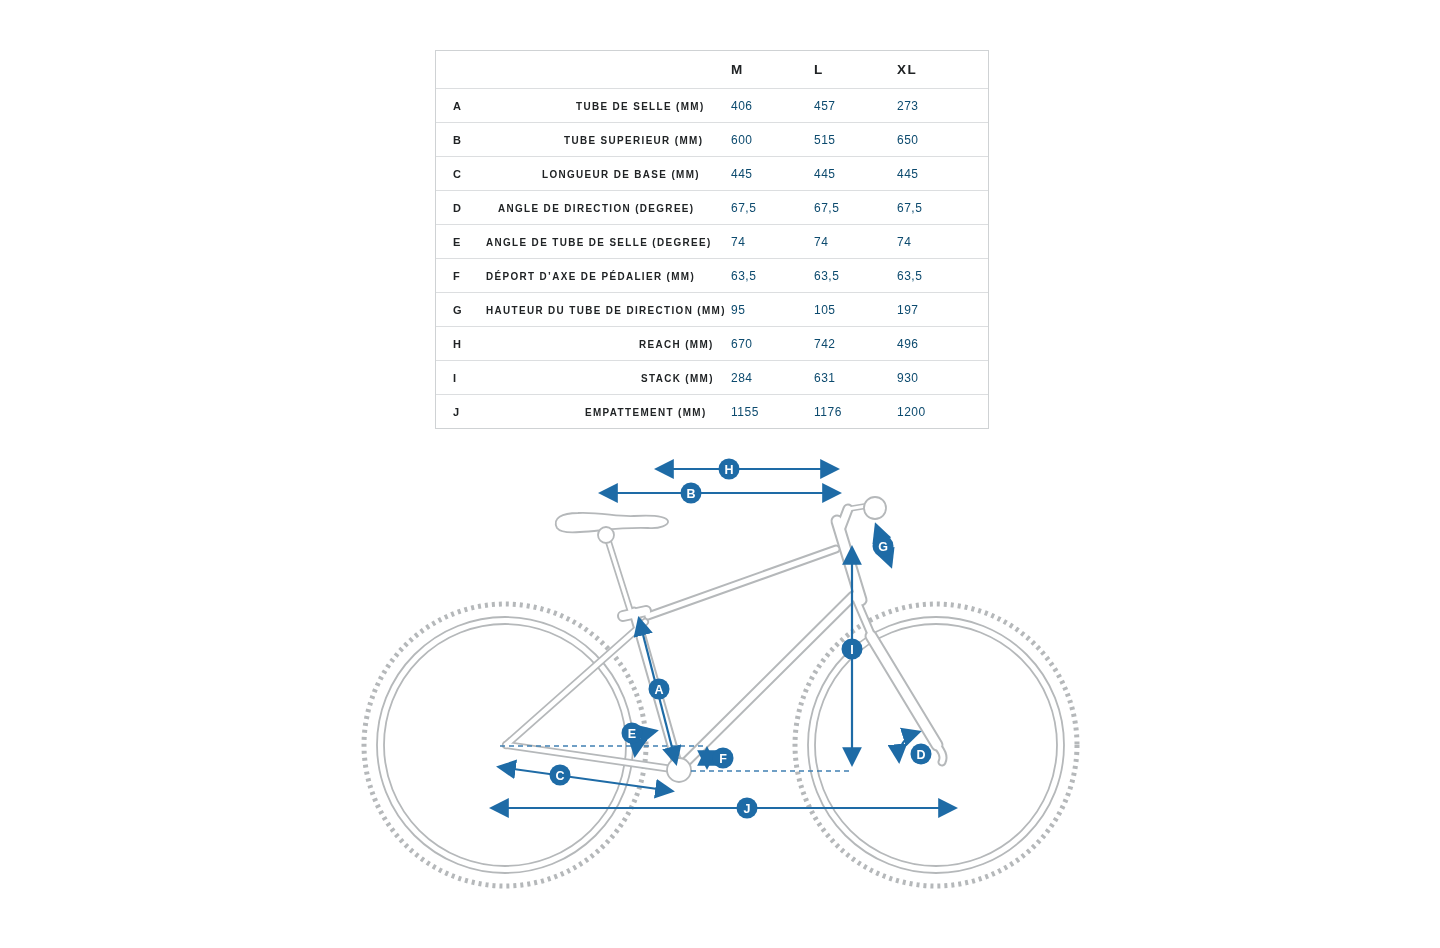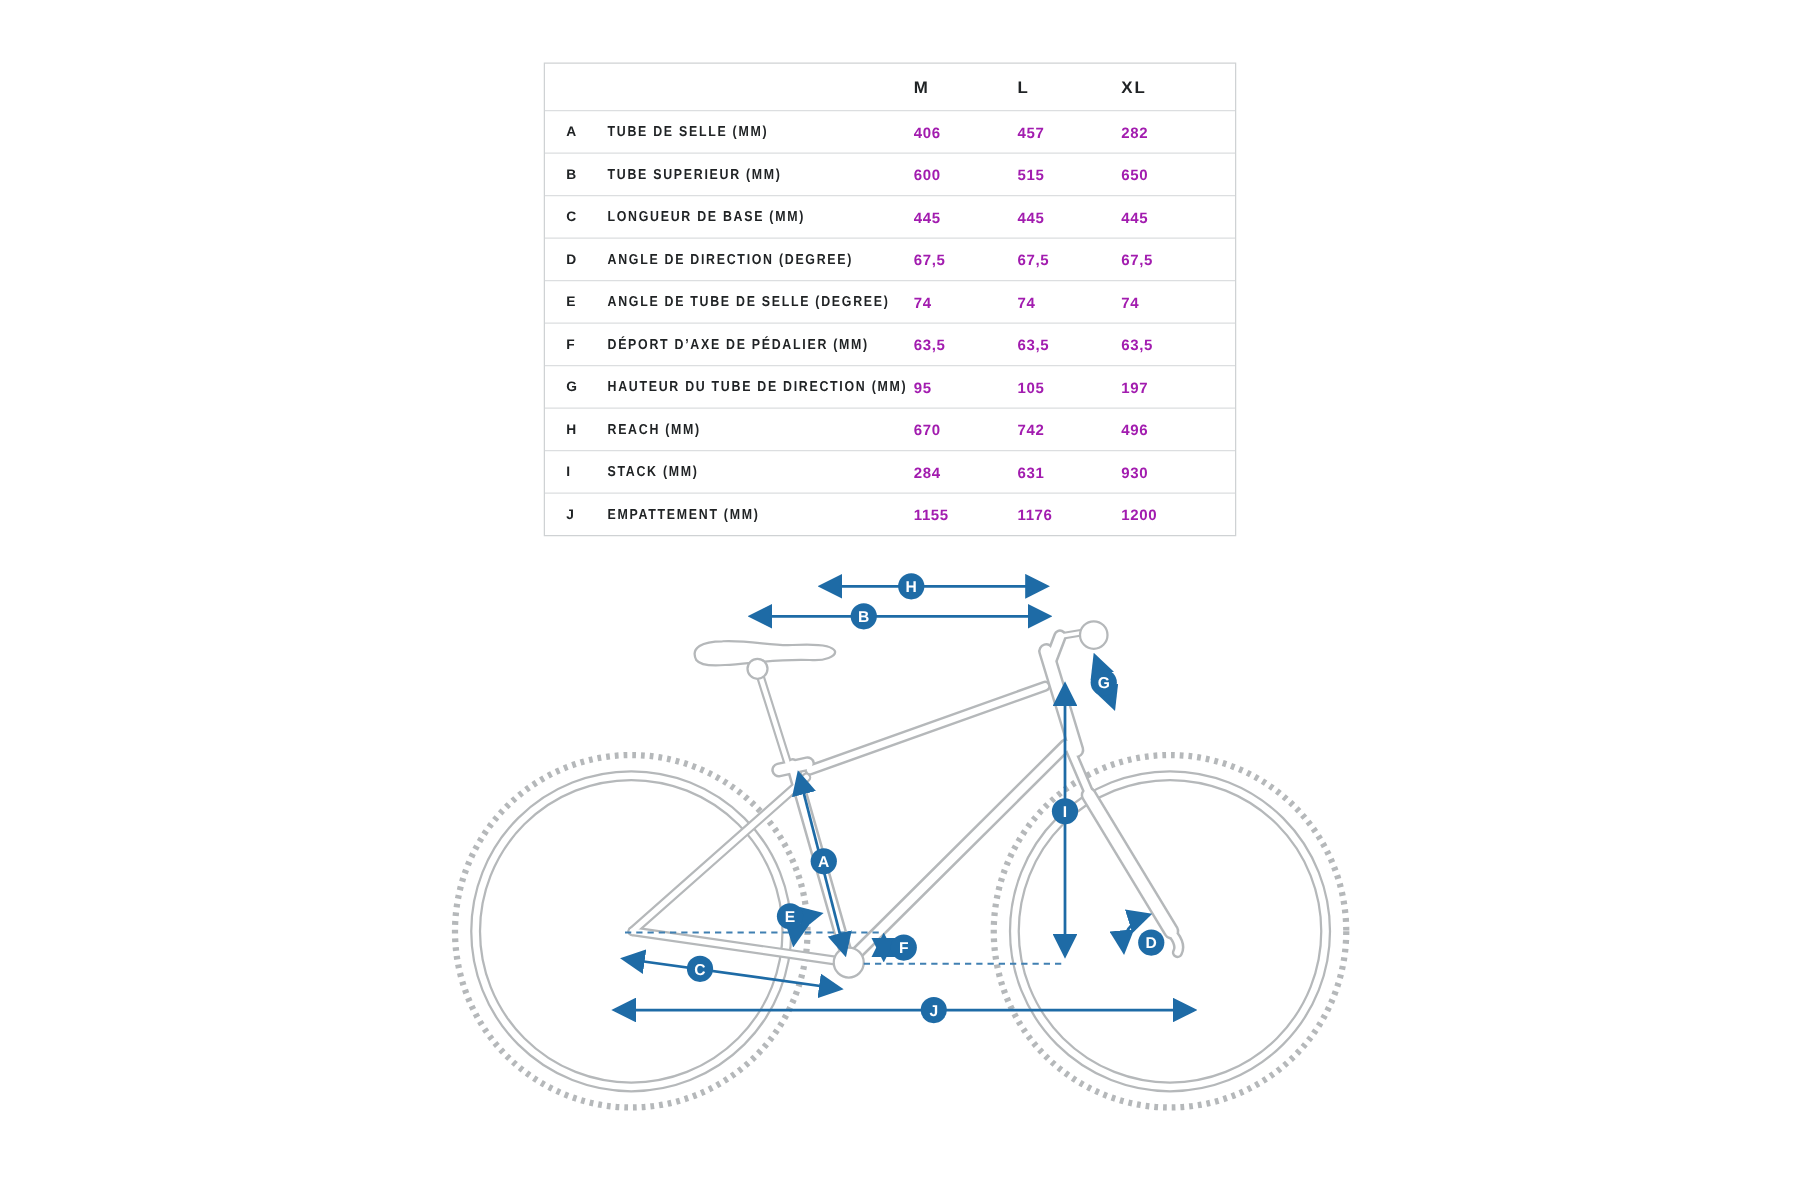--- a/index.html
+++ b/index.html
@@ -16,31 +16,31 @@
   .trow {
     display:grid; grid-template-columns:50px 240px 83px 83px 96px;
     height:33px; align-items:center; border-top:1px solid #dcdee0;
   }
   .trow.header { height:37px; border-top:none; }
   .cell { overflow:visible; white-space:nowrap; }
   .cell-letter {
     padding-left:17px; font-size:11px; font-weight:bold;
     letter-spacing:1px; color:#202325;
   }
-  .cell-label { font-size:11.5px; font-weight:bold; color:#202325; }
+  .cell-label { font-size:11.5px; font-weight:bold; color:#202325;text-align:right; }
   .cell-label span {
     display:inline-block; transform:scaleX(.86); transform-origin:0 50%;
     letter-spacing:1.6px; white-space:nowrap;
   }
   .cell-colhead {
     font-size:13.5px; font-weight:bold; letter-spacing:1.5px;
     color:#202325; padding-left:5px;
   }
   .cell-value {
-    font-size:12px; color:#a21caf; letter-spacing:.5px; padding-left:5px;font-weight:bold;
+    font-size:12px; color:#0c4a6e; letter-spacing:.5px; padding-left:5px;
   }
 
   
   .diagram { position:absolute; left:0; top:0; }
   .knob   { fill:none; stroke:#b5b8ba; stroke-width:5; stroke-dasharray:3 4; }
   .wline  { fill:none; stroke:#b5b8ba; stroke-width:1.8; }
   .tube-g { fill:none; stroke:#b5b8ba; stroke-linecap:round; stroke-linejoin:round; }
   .tube-w { fill:none; stroke:#ffffff; stroke-linecap:round; stroke-linejoin:round; }
   .part   { fill:#ffffff; stroke:#b5b8ba; stroke-width:1.8; }
   .arrow  { fill:none; stroke:#1e6ba6; stroke-width:2.2; }
@@ -63,21 +63,21 @@
       <div class="cell cell-colhead">M</div>
       <div class="cell cell-colhead">L</div>
       <div class="cell cell-colhead">XL</div>
     </div>
 
     <div class="trow">
       <div class="cell cell-letter">A</div>
       <div class="cell cell-label"><span>TUBE DE SELLE (MM)</span></div>
       <div class="cell cell-value">406</div>
       <div class="cell cell-value">457</div>
-      <div class="cell cell-value">282</div>
+      <div class="cell cell-value">273</div>
     </div>
     <div class="trow">
       <div class="cell cell-letter">B</div>
       <div class="cell cell-label"><span>TUBE SUPERIEUR (MM)</span></div>
       <div class="cell cell-value">600</div>
       <div class="cell cell-value">515</div>
       <div class="cell cell-value">650</div>
     </div>
     <div class="trow">
       <div class="cell cell-letter">C</div>

